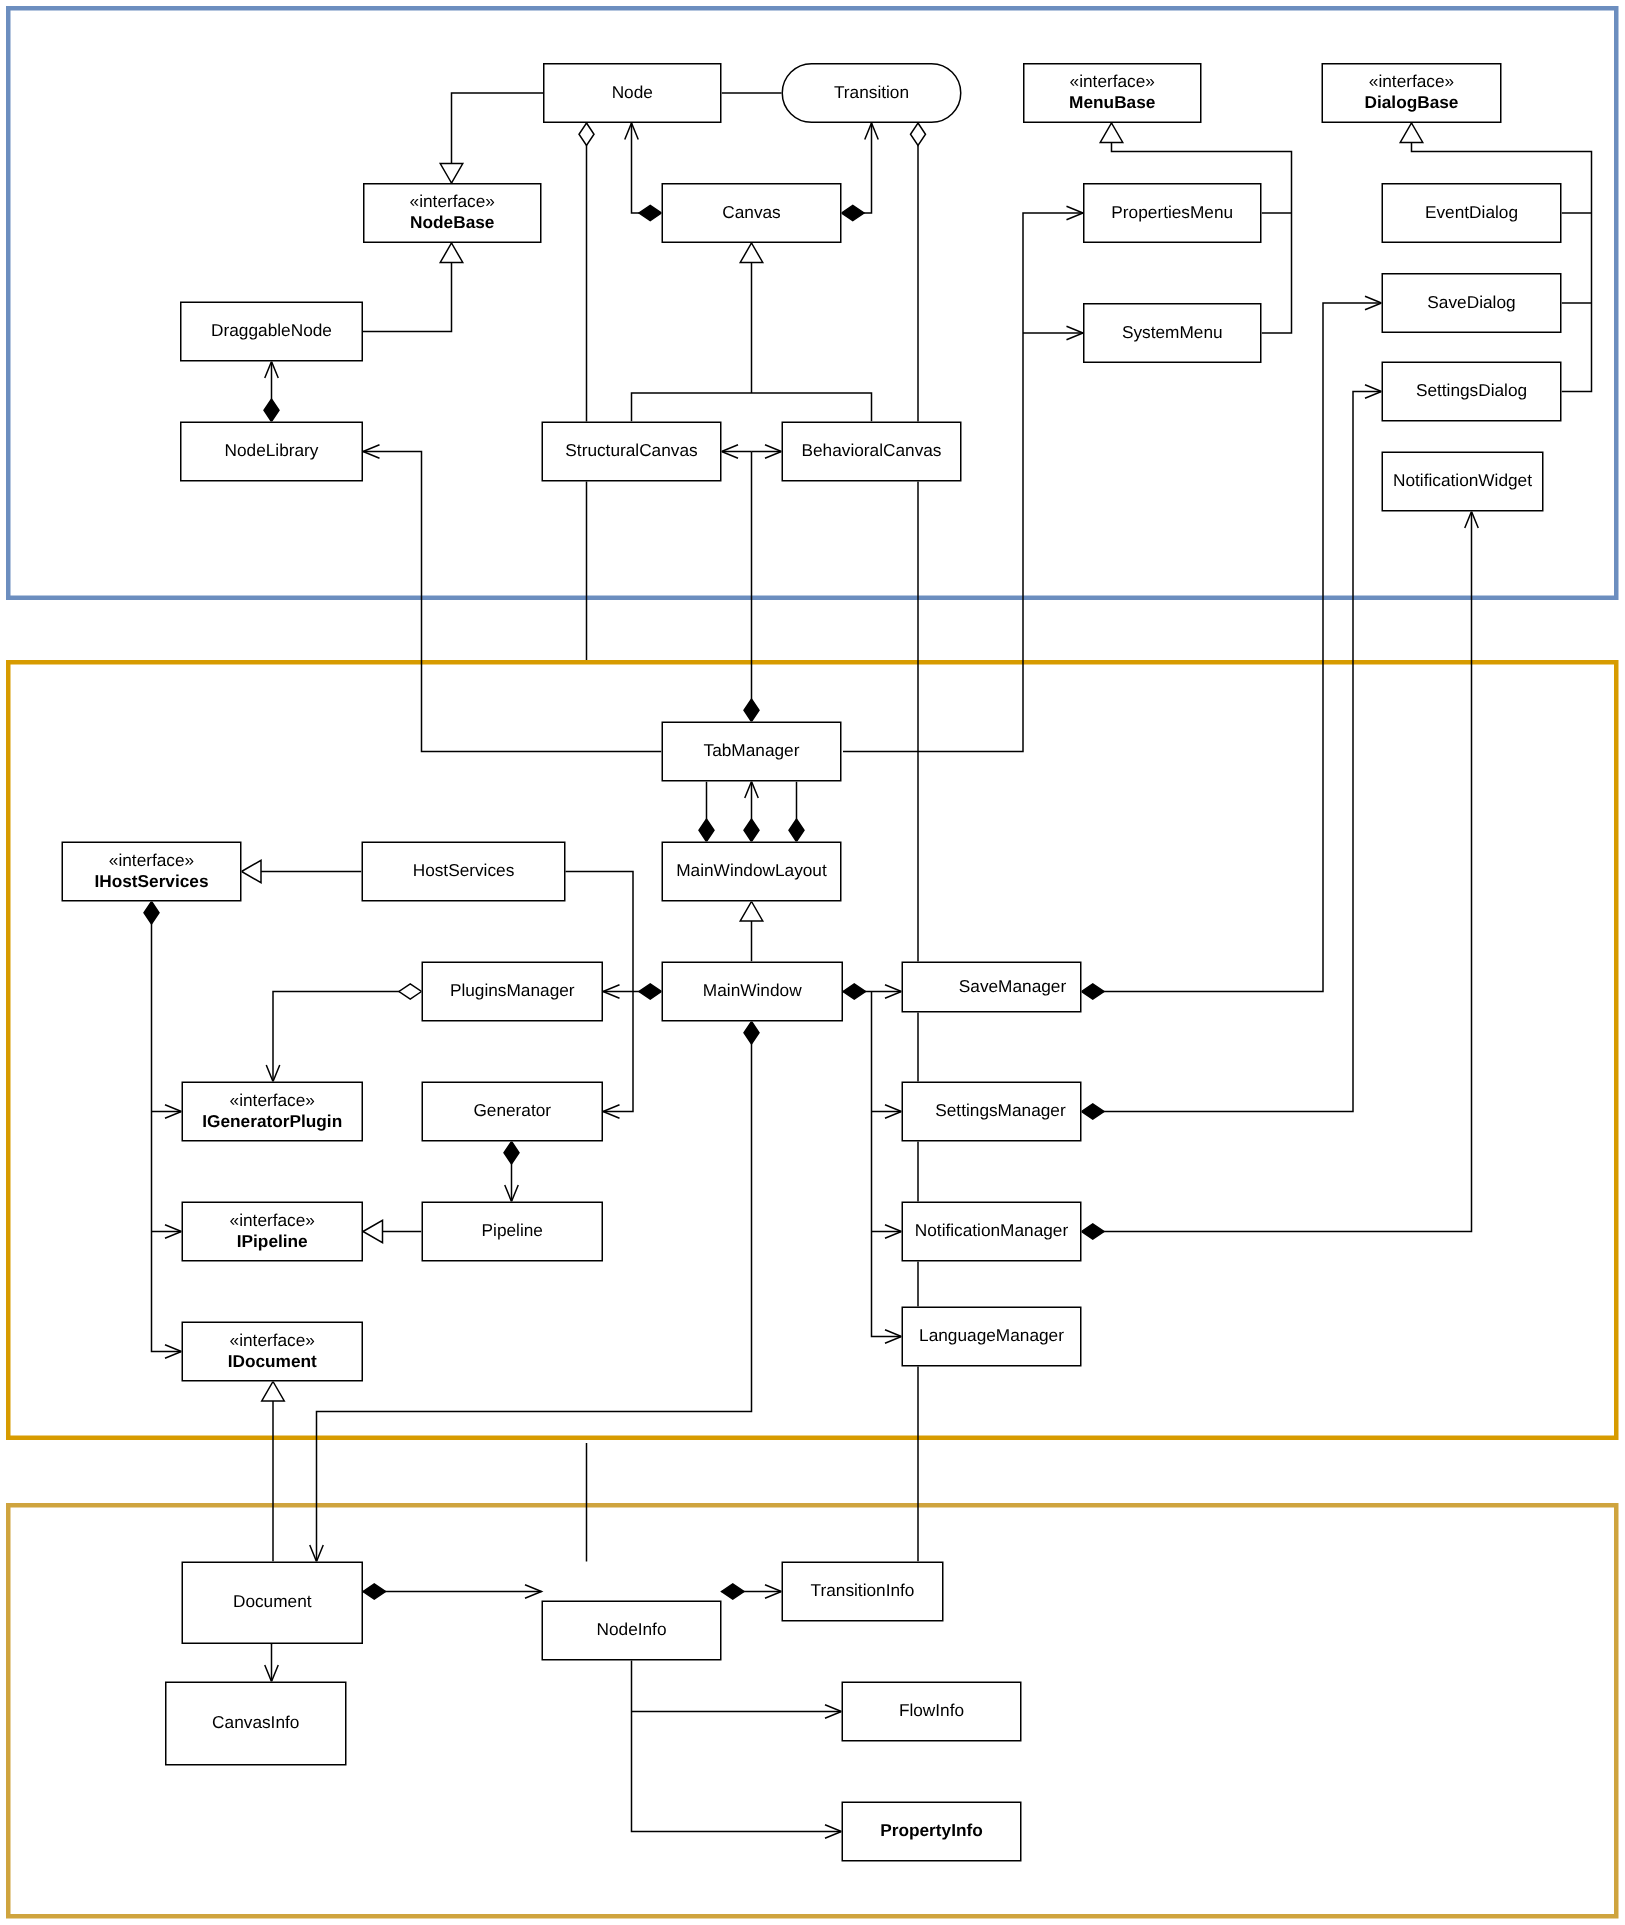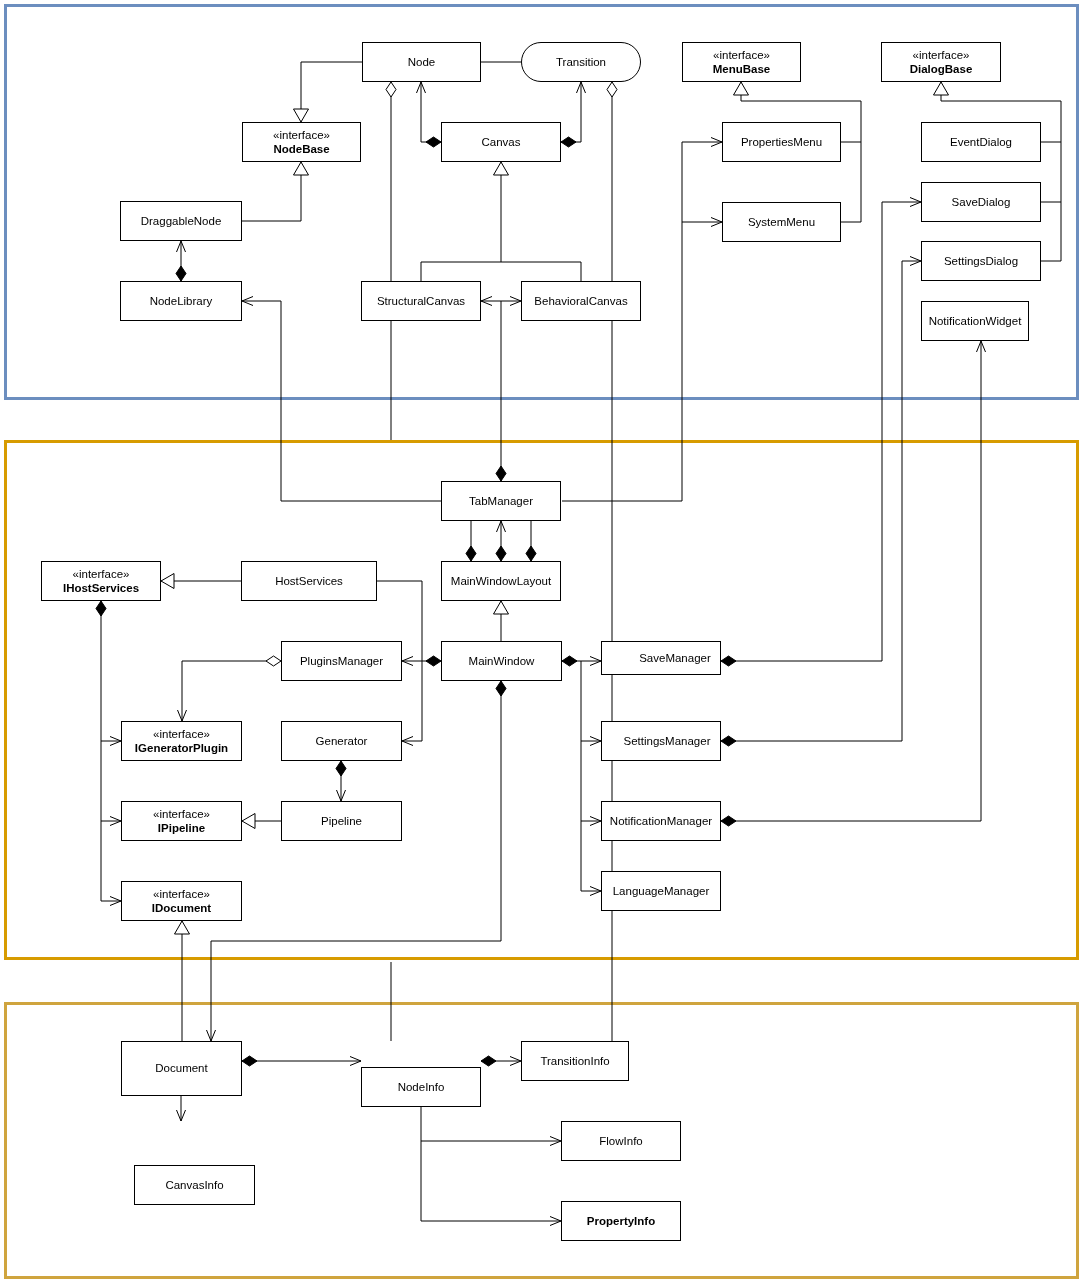--- a/index.html
+++ b/index.html
@@ -241,21 +241,21 @@
     </div>
     <div class="uml-class" style="left: 121px; top: 1041px; width: 121px; height: 55px;">
       <span class="cname">Document</span>
     </div>
     <div class="uml-class" style="left: 361px; top: 1041px; width: 120px; height: 40px; margin-top: 26px;">
       <span class="cname">NodeInfo</span>
     </div>
     <div class="uml-class" style="left: 521px; top: 1041px; width: 108px; height: 40px;">
       <span class="cname">TransitionInfo</span>
     </div>
-    <div class="uml-class" style="left: 134px; top: 1121px; width: 121px; height: 40px; margin-top: 44px;">
+    <div class="uml-class" style="left: 110px; top: 1121px; width: 121px; height: 56px;">
       <span class="cname">CanvasInfo</span>
     </div>
     <div class="uml-class" style="left: 561px; top: 1121px; width: 120px; height: 40px;">
       <span class="cname">FlowInfo</span>
     </div>
     <div class="uml-class" style="left: 561px; top: 1201px; width: 120px; height: 40px; font-weight: bold;">
       <span class="cname">PropertyInfo</span>
     </div>
   </div>
 

